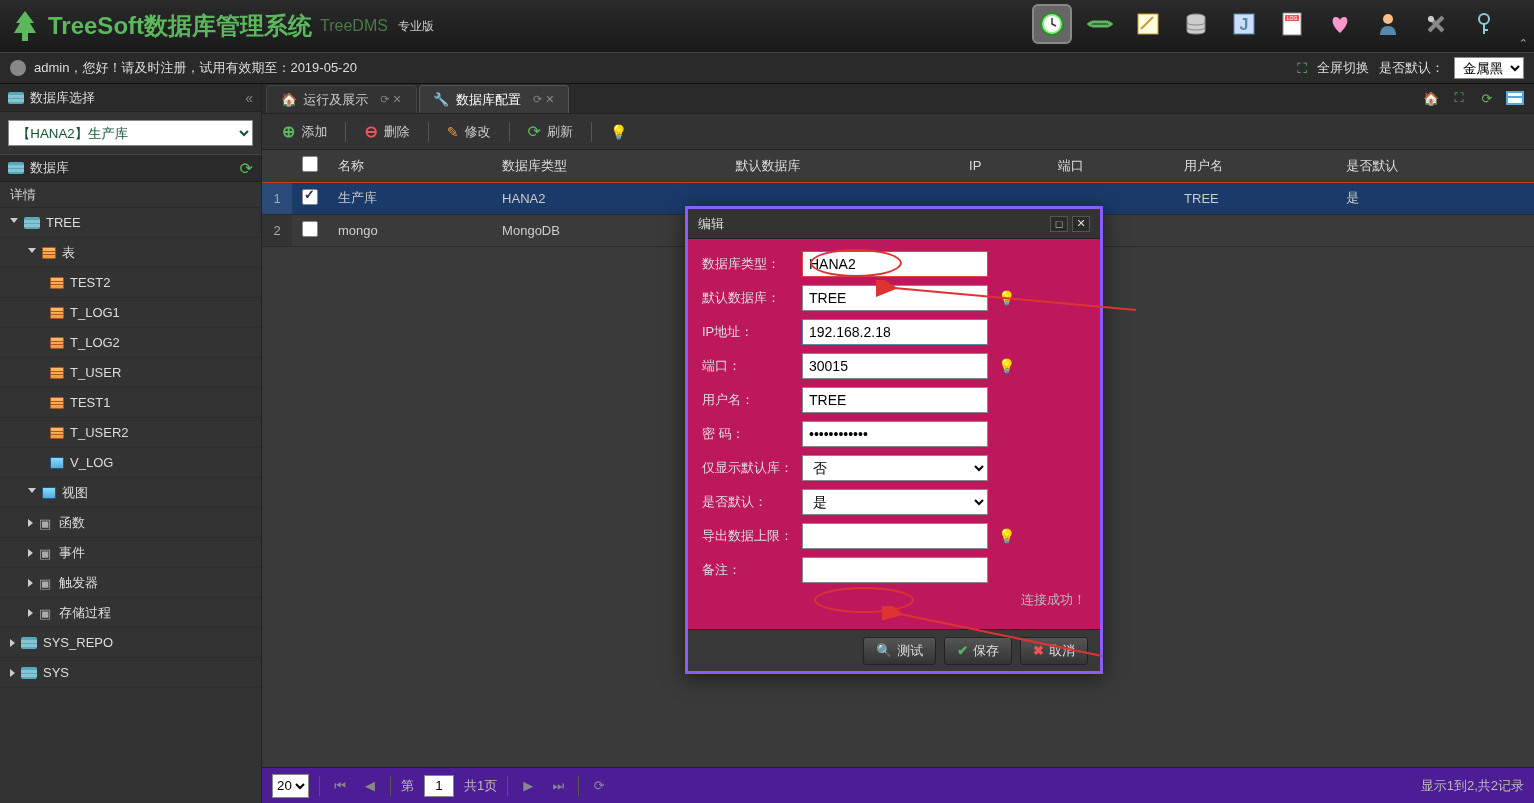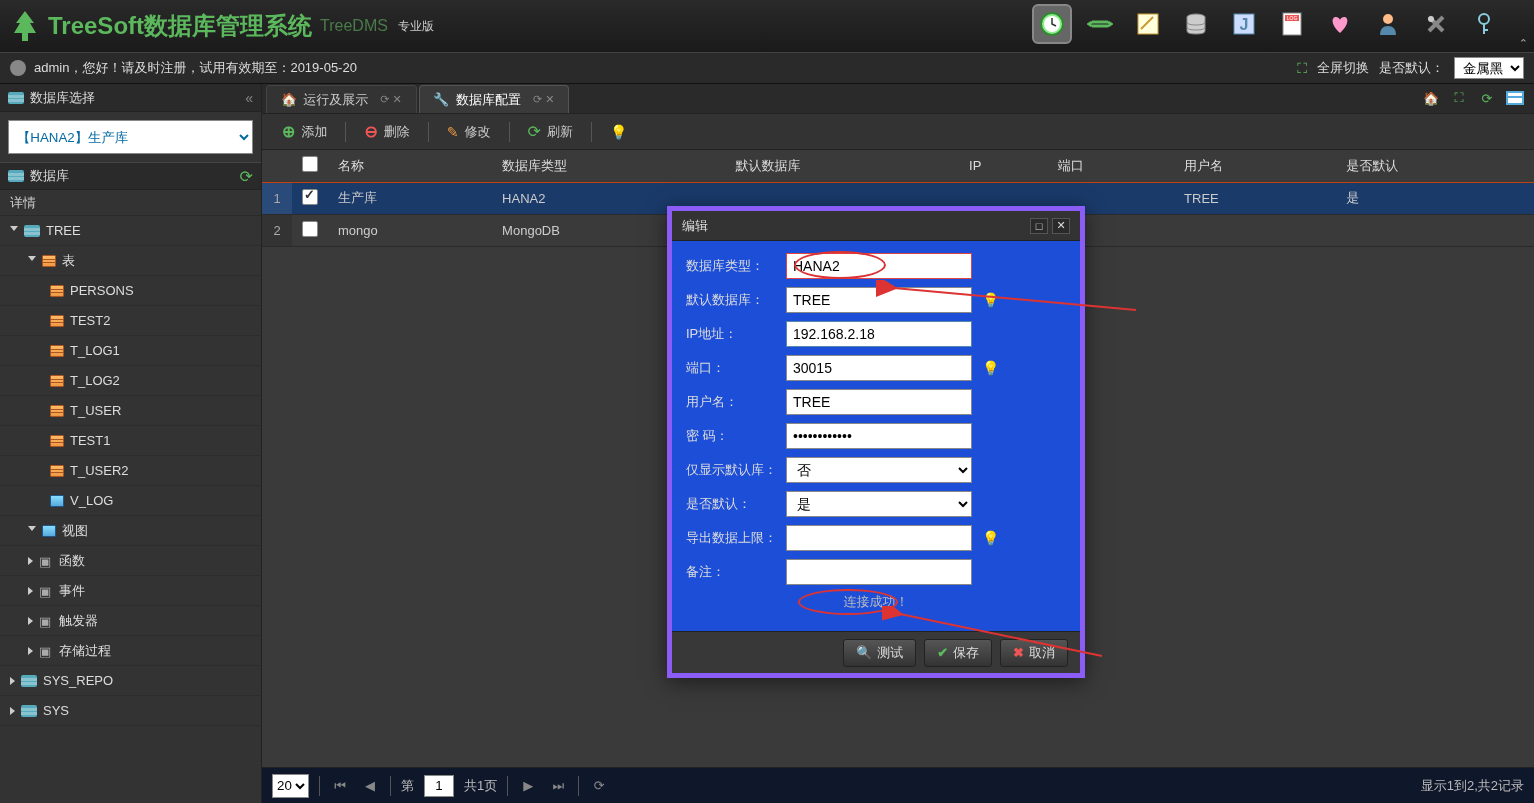--- a/index.html
+++ b/index.html
@@ -30,21 +30,21 @@
 .content { flex: 1; background: #3a3a3a; display: flex; flex-direction: column; position: relative; }
 
 
 .side-header { height: 28px; background: #2a2a2a; display: flex; align-items: center; padding: 0 8px; border-bottom: 1px solid #222; }
 .side-header .collapse { margin-left: auto; color: #888; cursor: pointer; font-size: 14px; }
 .db-icon { display: inline-block; width: 16px; height: 12px; background: #5ab; border-radius: 2px; margin-right: 6px; position: relative; }
 .db-icon::before, .db-icon::after { content: ''; position: absolute; left: 0; right: 0; height: 3px; background: rgba(255,255,255,0.3); }
 .db-icon::before { top: 3px; }
 .db-icon::after { top: 7px; }
 .side-select { margin: 8px; }
-.side-select select { width: 100%; height: 34px; background: #fff; border: 1px solid #888; color: #0369a1; padding: 0 4px; }
+.side-select select { width: 100%; height: 26px; background: #fff; border: 1px solid #888; color: #14532d; padding: 0 4px; }
 .side-sec { height: 28px; background: #2a2a2a; display: flex; align-items: center; padding: 0 8px; border-top: 1px solid #444; border-bottom: 1px solid #222; }
 .refresh-icon { margin-left: auto; color: #5cb85c; cursor: pointer; font-size: 16px; }
 .side-detail { height: 26px; display: flex; align-items: center; padding: 0 10px; border-bottom: 1px solid #2a2a2a; color: #ccc; }
 .tree { flex: 1; overflow-y: auto; overflow-x: hidden; }
 .tree-item { height: 30px; display: flex; align-items: center; padding: 0 10px; cursor: pointer; color: #ddd; border-bottom: 1px solid #2d2d2d; }
 .t-indent-1 { padding-left: 28px; }
 .t-indent-2 { padding-left: 50px; }
 .tri { display: inline-block; width: 0; height: 0; border-left: 5px solid #ccc; border-top: 4px solid transparent; border-bottom: 4px solid transparent; margin-right: 6px; }
 .tri.open { border-left: 4px solid transparent; border-right: 4px solid transparent; border-top: 5px solid #ccc; }
 .tbl-icon { display: inline-block; width: 14px; height: 12px; background: linear-gradient(#fb6, #e94); margin-right: 6px; border: 1px solid #a52; border-radius: 1px; position: relative; }
@@ -79,42 +79,42 @@
 .grid th.chk { width: 36px; text-align: center; }
 .grid td { height: 32px; padding: 0 10px; border-bottom: 1px solid #2a2a2a; color: #ccc; }
 .grid tr.selected td { background: #1a3a6a; }
 .grid tr.selected td.rownum { background: #2a4a7a; }
 .grid td.rownum { background: #333; text-align: center; width: 30px; color: #aaa; }
 .grid td.chk { text-align: center; width: 36px; }
 .chkbox { width: 16px; height: 16px; background: #fff; border: 1px solid #888; display: inline-block; border-radius: 2px; position: relative; }
 .chkbox.checked::after { content: '✓'; position: absolute; left: 1px; top: -3px; color: #333; font-weight: bold; }
 
 
-.footer { height: 36px; background: #0f172a; display: flex; align-items: center; padding: 0 10px; border-top: 1px solid #222; gap: 10px; }
+.footer { height: 36px; background: #4c1d95; display: flex; align-items: center; padding: 0 10px; border-top: 1px solid #222; gap: 10px; }
 .footer select { background: #fff; color: #000; border: 1px solid #888; height: 24px; }
 .pager { display: flex; align-items: center; gap: 10px; color: #bbb; }
 .pager .pbtn { width: 20px; height: 20px; display: flex; align-items: center; justify-content: center; cursor: pointer; color: #888; }
 .pager input { width: 30px; height: 22px; background: #fff; border: 1px solid #888; text-align: center; color: #000; }
 .psep { width: 1px; height: 20px; background: #555; }
 .footer-right { margin-left: auto; color: #bbb; }
 
 
-.dialog { position: absolute; left: 667px; top: 206px; width: 418px; background: #1d4ed8; border: 5px solid #8b5cf6; box-shadow: 0 4px 20px rgba(0,0,0,0.5); z-index: 100; }
+.dialog { position: absolute; left: 685px; top: 206px; width: 418px; background: #be185d; border: 3px solid #8b5cf6; box-shadow: 0 4px 20px rgba(0,0,0,0.5); z-index: 100; }
 .dlg-title { height: 30px; background: #333; display: flex; align-items: center; padding: 0 10px; color: #ddd; border-bottom: 1px solid #222; }
 .dlg-title .dlg-ctrl { margin-left: auto; display: flex; gap: 4px; }
 .dlg-title .dlg-ctrl span { width: 18px; height: 16px; display: flex; align-items: center; justify-content: center; cursor: pointer; background: #2a2a2a; border: 1px solid #555; font-size: 11px; }
 .dlg-body { padding: 12px 14px 10px 14px; }
 .frow { display: flex; align-items: center; margin-bottom: 8px; position: relative; }
 .frow label { width: 100px; color: #ddd; }
 .frow input, .frow select { width: 186px; height: 26px; background: #fff; border: 1px solid #888; color: #000; padding: 0 6px; font-size: 14px; }
 .frow select { width: 186px; }
 .frow .bulb { margin-left: 10px; color: #fc3; font-size: 14px; }
 .frow.highlight input { border: 1px solid #d44; }
 .ellipse-red { position: absolute; border: 2px solid #d33; border-radius: 50%; pointer-events: none; }
-.dlg-status { text-align: center; color: #bbb; margin: 6px 0 10px 0; position: relative; }
+.dlg-status { text-align: right; color: #bbb; margin: 6px 0 10px 0; position: relative; }
 .dlg-buttons { height: 42px; background: #383838; border-top: 1px solid #222; display: flex; align-items: center; justify-content: flex-end; padding: 0 12px; gap: 8px; }
 .dbtn { height: 28px; padding: 0 12px; background: linear-gradient(#555, #333); border: 1px solid #222; border-radius: 3px; color: #ddd; cursor: pointer; display: flex; align-items: center; gap: 5px; }
 .dbtn .green { color: #5cb85c; font-weight: bold; }
 .dbtn .red { color: #e55; font-weight: bold; }
 
 
 .anno-arrow1 { position: absolute; left: 876px; top: 280px; width: 270px; height: 40px; z-index: 300; pointer-events: none; }
 .anno-arrow2 { position: absolute; left: 882px; top: 606px; width: 230px; height: 60px; z-index: 300; pointer-events: none; }
 </style>
 </head>
@@ -230,24 +230,20 @@
     <div class="tree" id="tree">
         <div class="tree-item">
           <span class="tri open"></span>
           <span class="db-icon"></span>
           <span>TREE</span>
         </div>
         <div class="tree-item t-indent-1">
           <span class="tri open"></span>
           <span class="tbl-icon"></span>
           <span>表</span>
-        </div>
-        <div class="tree-item t-indent-2">
-          <span class="tbl-icon"></span>
-          <span>PERSONS</span>
         </div>
         <div class="tree-item t-indent-2">
           <span class="tbl-icon"></span>
           <span>TEST2</span>
         </div>
         <div class="tree-item t-indent-2">
           <span class="tbl-icon"></span>
           <span>T_LOG1</span>
         </div>
         <div class="tree-item t-indent-2">

